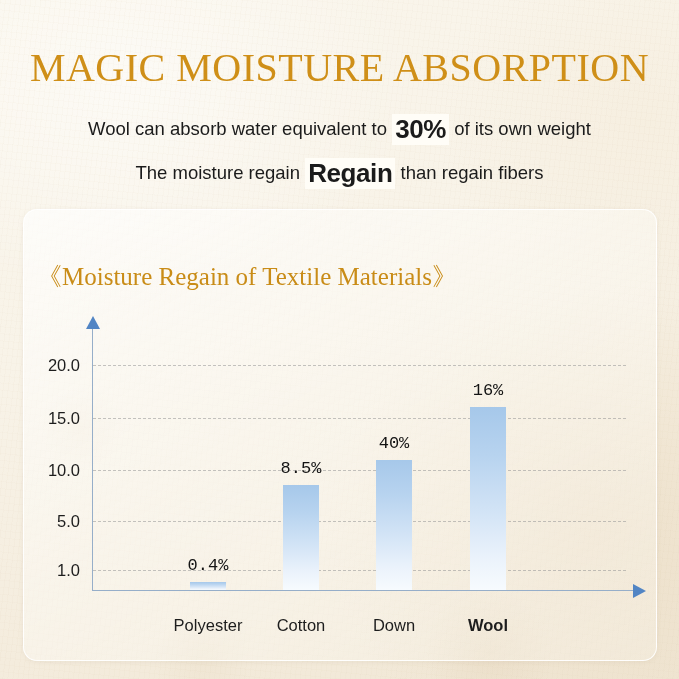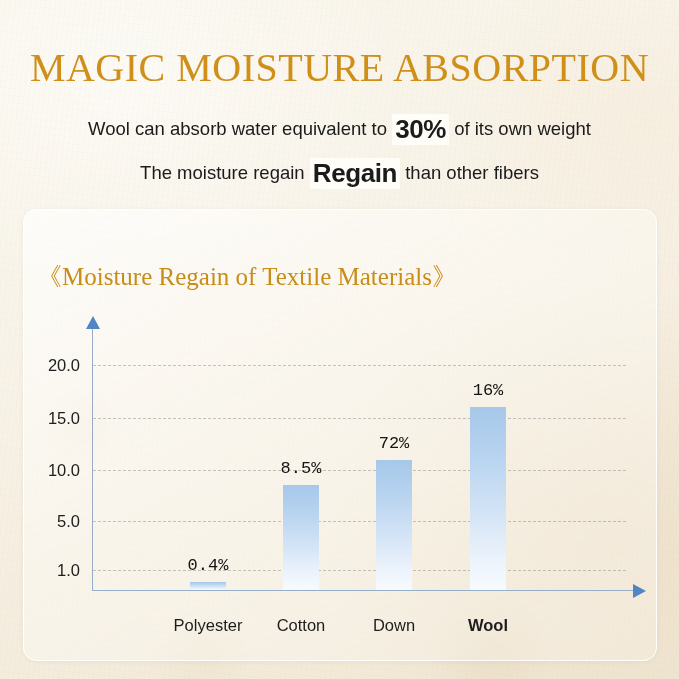--- a/index.html
+++ b/index.html
@@ -209,21 +209,21 @@
 
 <div id="page">
 
   <div class="headline">MAGIC MOISTURE ABSORPTION</div>
 
   <div class="subline line1">
     <span>Wool can absorb water equivalent to </span><span class="hl">30%</span><span> of its own weight</span>
   </div>
 
   <div class="subline line2">
-    <span>The moisture regain </span><span class="hl">Regain</span><span> than other fibers</span>
+    <span>The moisture regain </span><span class="hl">Regain</span><span> than regain fibers</span>
   </div>
 
   <div class="card"></div>
 
   <div class="chart-title">《Moisture Regain of Textile Materials》</div>
 
   <div class="plot" id="plot">
     <div class="axis-y"></div>
     <div class="axis-x"></div>
     <div class="arrow-up"></div>
@@ -238,20 +238,20 @@
       <div class="ytick" style="top: 521px; left: 18px; width: 62px;">5.0</div>
       <div class="gridline" style="top: 570px;"></div>
       <div class="ytick" style="top: 570px; left: 18px; width: 62px;">1.0</div>
       <div class="bar" style="left: 190px; top: 582px; height: 8px;"></div>
       <div class="barlabel" style="left: 208px; top: 556px;">0.4%</div>
       <div class="catlabel" style="left: 208px;">Polyester</div>
       <div class="bar" style="left: 283px; top: 485.3px; height: 104.7px;"></div>
       <div class="barlabel" style="left: 301px; top: 459.3px;">8.5%</div>
       <div class="catlabel" style="left: 301px;">Cotton</div>
       <div class="bar" style="left: 376px; top: 459.6px; height: 130.4px;"></div>
-      <div class="barlabel" style="left: 394px; top: 433.6px;">72%</div>
+      <div class="barlabel" style="left: 394px; top: 433.6px;">40%</div>
       <div class="catlabel" style="left: 394px;">Down</div>
       <div class="bar" style="left: 470px; top: 407.4px; height: 182.6px;"></div>
       <div class="barlabel" style="left: 488px; top: 381.4px;">16%</div>
       <div class="catlabel" style="left: 488px; font-weight: bold;">Wool</div>
     </div>
 
 </div>
 
 </body></html>

